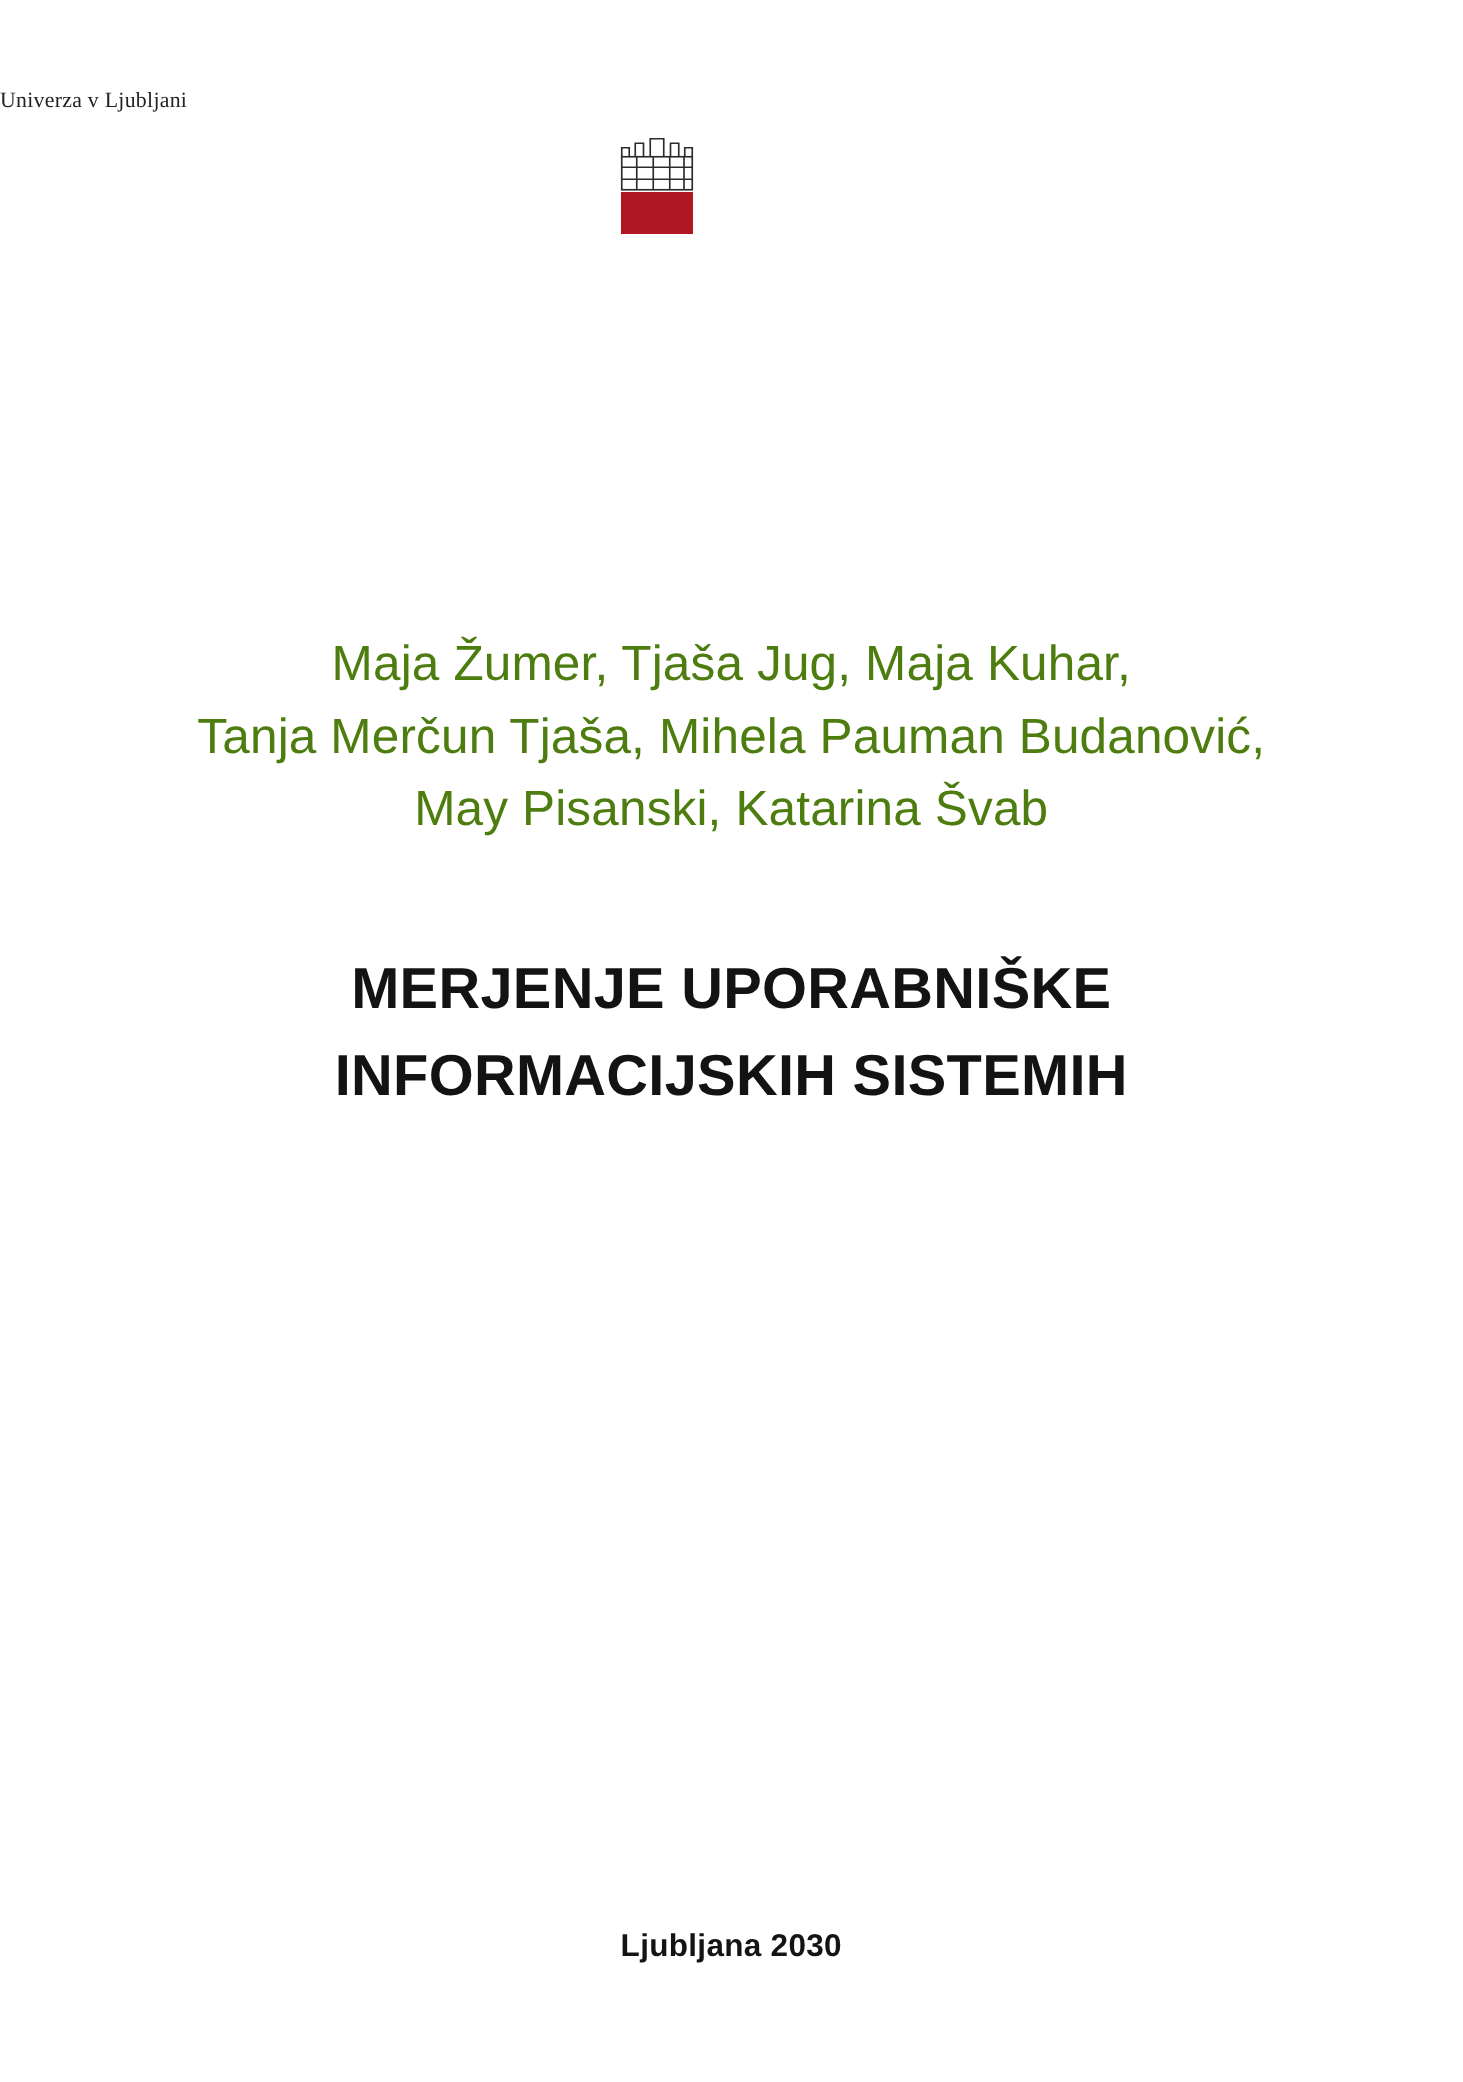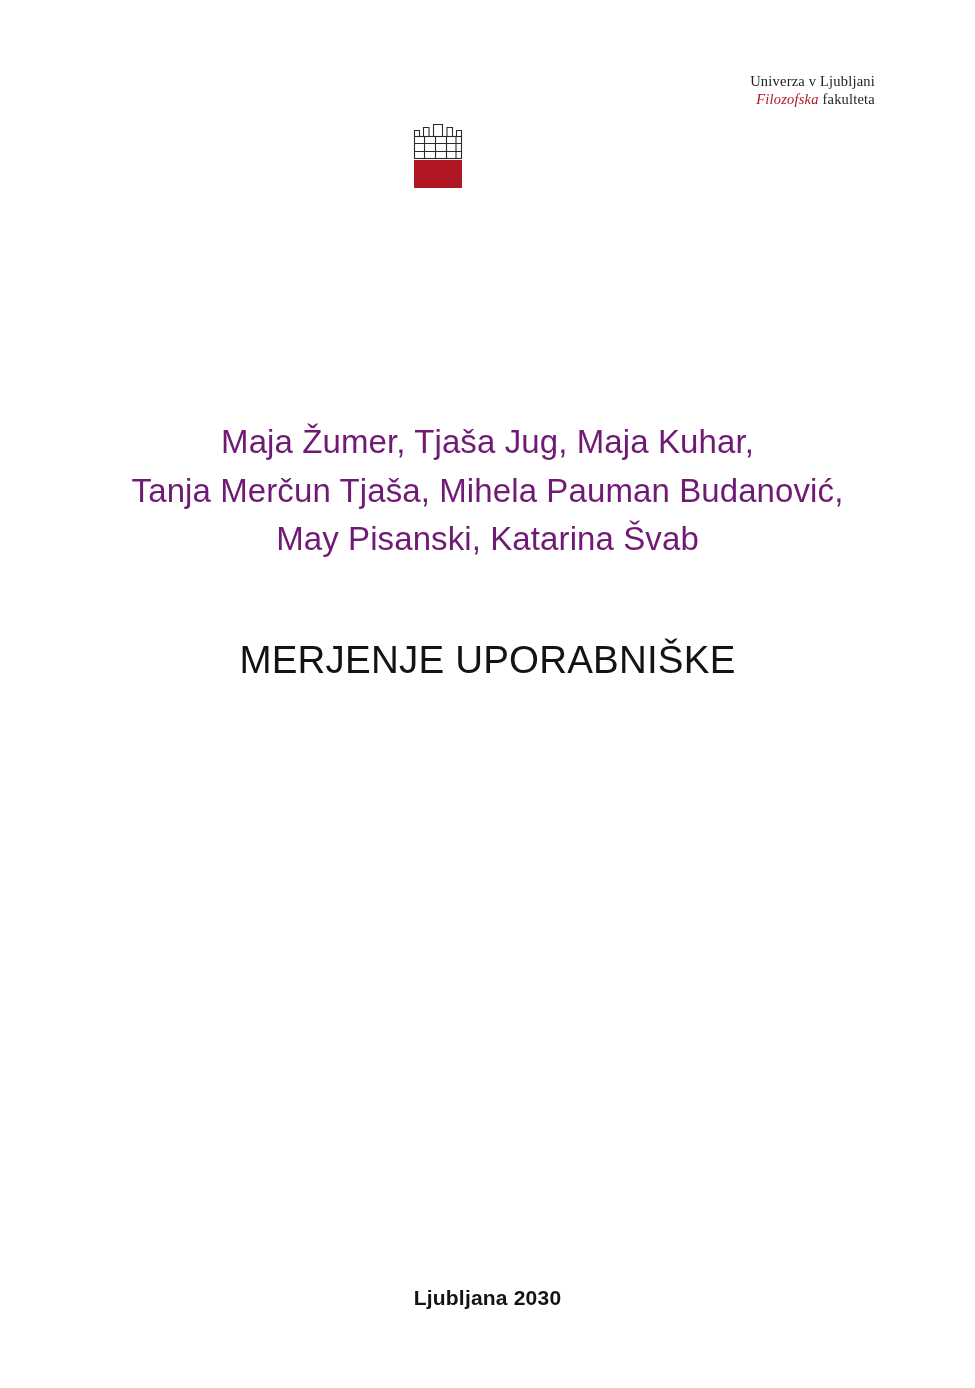--- a/index.html
+++ b/index.html
@@ -19,24 +19,24 @@
   .page {
     position: relative;
     width: 975px;
     height: 1388px;
     box-sizing: border-box;
   }
 
   
   .logo-block {
     position: absolute;
-    top: 72px;
+    top: 58px;
     left: 0;
     width: 875px;
-    text-align: right;
+    text-align: left;
   }
   .logo-line1 {
     font-family: "Liberation Serif", serif;
     font-size: 14.5px;
     letter-spacing: 0.2px;
     color: #222222;
     line-height: 1.25;
   }
   .logo-line2 {
     font-family: "Liberation Serif", serif;
@@ -59,37 +59,37 @@
   
   .authors {
     position: absolute;
     top: 418px;
     left: 96px;
     width: 783px;
     text-align: center;
     font-size: 33px;
     line-height: 1.47;
     font-weight: 400;
-    color: #701a75;
+    color: #4d7c0f;
     letter-spacing: 0.1px;
   }
   .authors .ln {
     display: block;
     white-space: nowrap;
   }
 
   
   .doc-title {
     position: absolute;
     top: 605px;
     left: 96px;
     width: 783px;
     text-align: center;
     font-size: 38.5px;
-    font-weight: 400;
+    font-weight: 700;
     line-height: 1.5;
     color: #131313;
     letter-spacing: 0.2px;
   }
   .doc-title .ln {
     display: block;
     white-space: nowrap;
   }
 
   
@@ -105,21 +105,20 @@
     letter-spacing: 0.2px;
   }
 </style>
 </head>
 <body>
 
 <div class="page">
 
   <div class="logo-block">
     <div class="logo-line1">Univerza v Ljubljani</div>
-    <div class="logo-line2"><span class="em">Filozofska</span><span> fakulteta</span></div>
 
     <div class="logo-mark">
       <svg width="54" height="70" viewBox="0 0 54 70" xmlns="http://www.w3.org/2000/svg">
 
         <g fill="none" stroke="#2b2b2b" stroke-width="1.1">
           <rect x="3.5" y="14.5" width="47" height="22"></rect>
           <path d="M3.5 14.5 L3.5 8.5 L8.5 8.5 L8.5 14.5"></path>
           <path d="M12.5 14.5 L12.5 5.5 L18 5.5 L18 14.5"></path>
           <path d="M22.5 14.5 L22.5 2.5 L31.5 2.5 L31.5 14.5"></path>
           <path d="M36 14.5 L36 5.5 L41.5 5.5 L41.5 14.5"></path>
@@ -135,17 +134,18 @@
   </div>
 
   <div class="authors">
     <span class="ln">Maja Žumer, Tjaša Jug, Maja Kuhar,</span>
     <span class="ln">Tanja Merčun Tjaša, Mihela Pauman Budanović,</span>
     <span class="ln">May Pisanski, Katarina Švab</span>
   </div>
 
   <h1 class="doc-title">
     <span class="ln">MERJENJE UPORABNIŠKE</span>
+    <span class="ln">INFORMACIJSKIH SISTEMIH</span>
   </h1>
 
   <div class="imprint">Ljubljana 2030</div>
 
 </div>
 
 </body></html>

